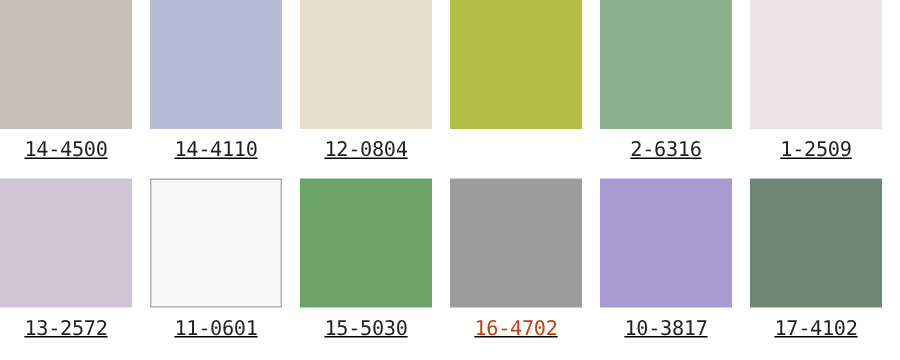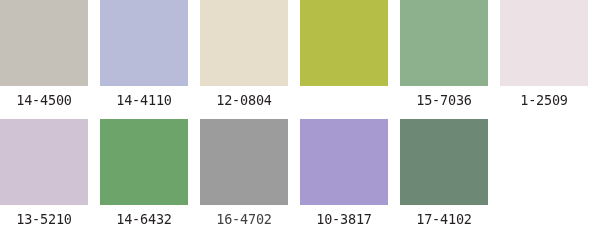--- a/index.html
+++ b/index.html
@@ -27,20 +27,21 @@
     box-sizing: border-box;
   }
   .swatch-cell {
     width: 100px;
     height: 114px;
     box-sizing: border-box;
     display: flex;
     flex-direction: column;
     align-items: flex-start;
     justify-content: flex-start;
+    text-decoration: underline;
   }
   .swatch-chip {
     width: 88px;
     height: 86px;
     box-sizing: border-box;
     display: block;
   }
   .swatch-chip.bordered {
     border: 1px solid #b2b2b2;
   }
@@ -81,46 +82,50 @@
       <div class="swatch-chip" style="background-color: rgb(230, 221, 202);"></div>
       <div class="swatch-code" style="color: rgb(35, 31, 32);">12-0804</div>
     </div>
 
     <div class="swatch-cell">
       <div class="swatch-chip" style="background-color: rgb(181, 191, 71);"></div>
     </div>
 
     <div class="swatch-cell">
       <div class="swatch-chip" style="background-color: rgb(140, 177, 140);"></div>
-      <div class="swatch-code" style="color: rgb(35, 31, 32);">15-7036</div>
+      <div class="swatch-code" style="color: rgb(35, 31, 32);">2-6316</div>
     </div>
 
     <div class="swatch-cell">
       <div class="swatch-chip" style="background-color: rgb(236, 225, 228);"></div>
       <div class="swatch-code" style="color: rgb(35, 31, 32);">1-2509</div>
     </div>
 
   </div>
 
   <div class="swatch-row row-two">
 
     <div class="swatch-cell">
       <div class="swatch-chip" style="background-color: rgb(207, 195, 212);"></div>
-      <div class="swatch-code" style="color: rgb(35, 31, 32);">13-5210</div>
+      <div class="swatch-code" style="color: rgb(35, 31, 32);">13-2572</div>
     </div>
 
+    <div class="swatch-cell">
+      <div class="swatch-chip bordered" style="background-color: rgb(248, 248, 248);"></div>
+      <div class="swatch-code" style="color: rgb(35, 31, 32);">11-0601</div>
+    </div>
 
     <div class="swatch-cell">
       <div class="swatch-chip" style="background-color: rgb(109, 164, 105);"></div>
-      <div class="swatch-code" style="color: rgb(35, 31, 32);">14-6432</div>
+      <div class="swatch-code" style="color: rgb(35, 31, 32);">15-5030</div>
     </div>
 
     <div class="swatch-cell">
       <div class="swatch-chip" style="background-color: rgb(156, 156, 156);"></div>
-      <div class="swatch-code" style="color: #404040;">16-4702</div>
+      <div class="swatch-code" style="color: #c2410c;">16-4702</div>
     </div>
 
     <div class="swatch-cell">
       <div class="swatch-chip" style="background-color: rgb(167, 154, 208);"></div>
       <div class="swatch-code" style="color: rgb(35, 31, 32);">10-3817</div>
     </div>
 
     <div class="swatch-cell">
       <div class="swatch-chip" style="background-color: rgb(109, 136, 116);"></div>
       <div class="swatch-code" style="color: rgb(35, 31, 32);">17-4102</div>

